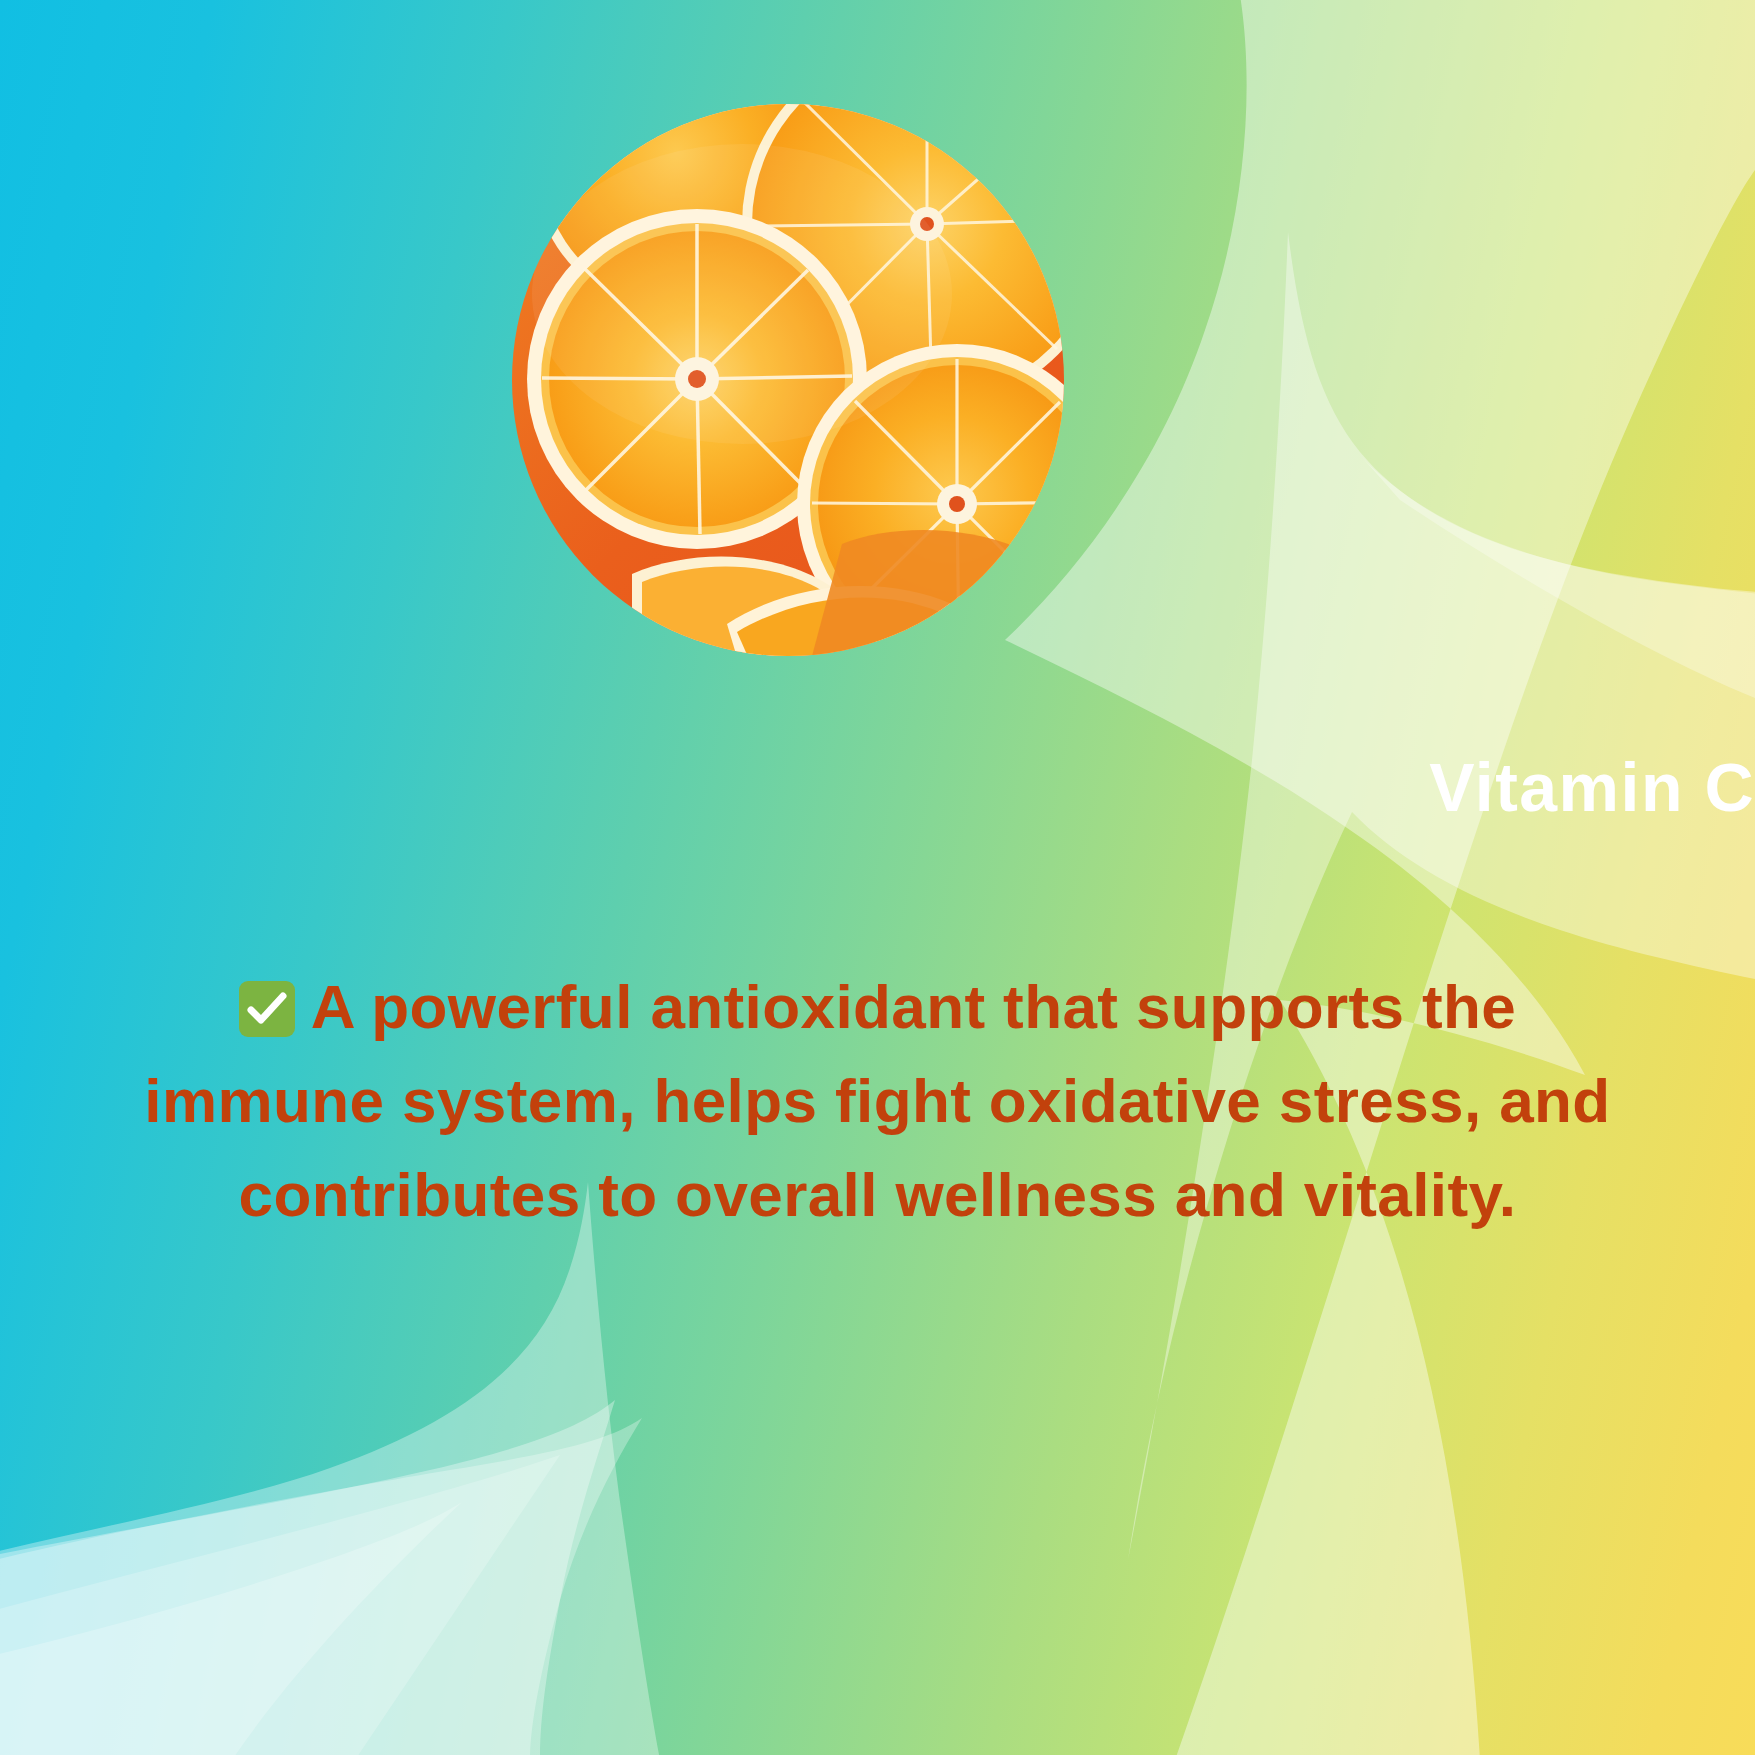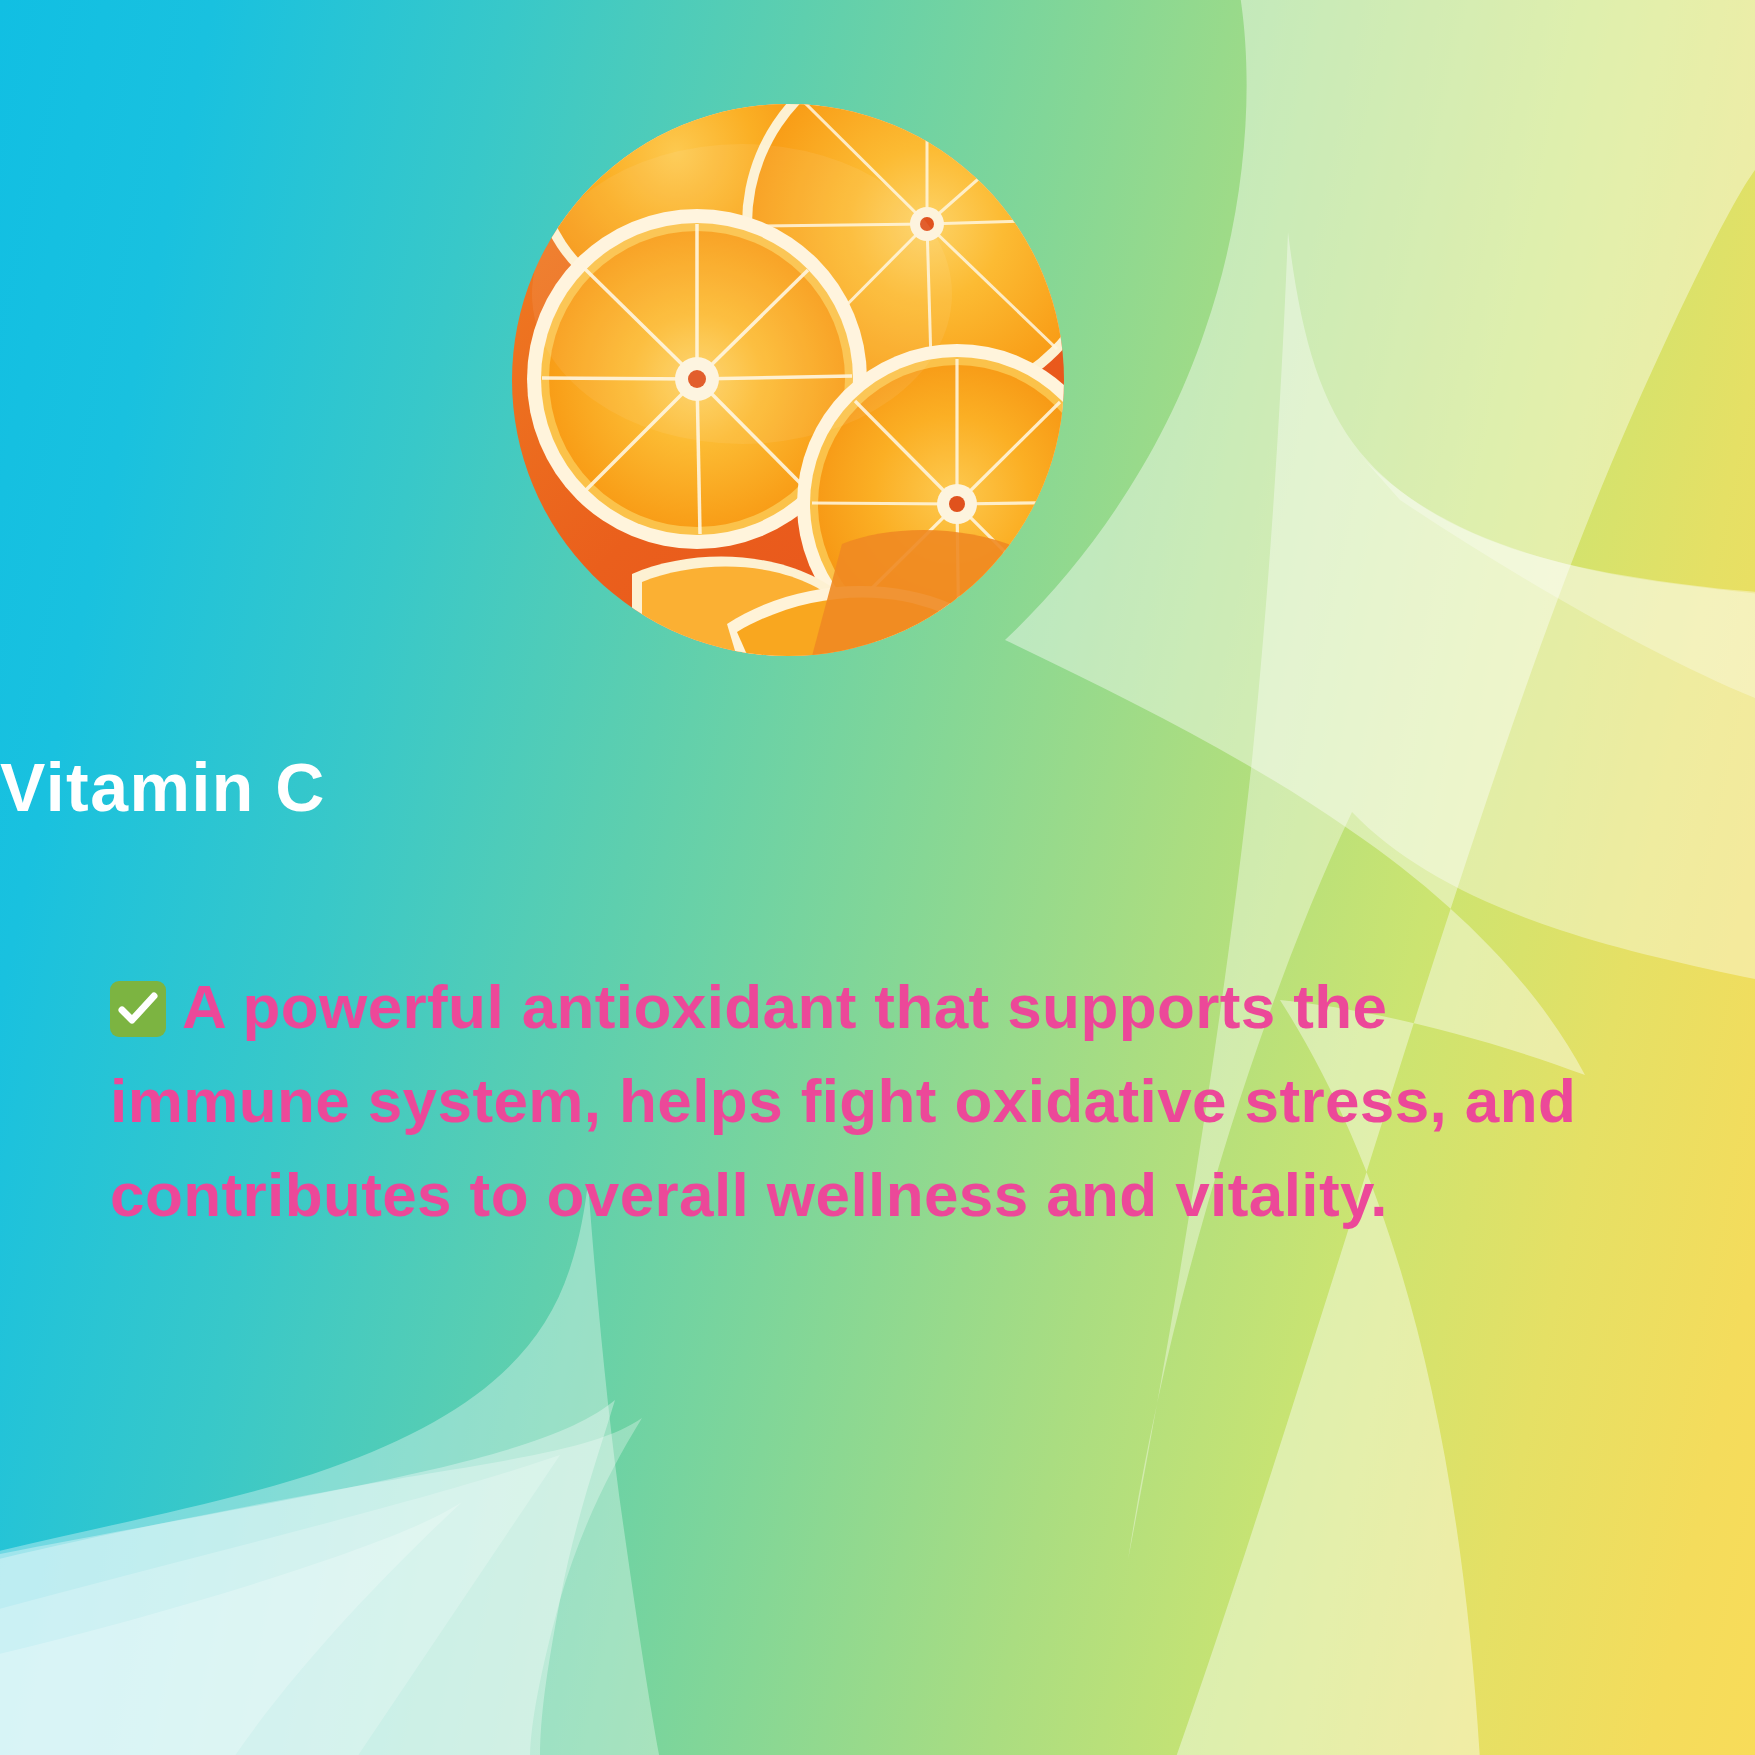--- a/index.html
+++ b/index.html
@@ -51,36 +51,36 @@
     overflow: hidden;
   }
   .hero-circle svg { display: block; width: 100%; height: 100%; }
 
   
   .title {
     position: absolute;
     left: 0;
     top: 742px;
     width: 1755px;
-    text-align: left;
+    text-align: right;
     color: #ffffff;
     font-size: 68px;
     font-weight: 700;
     letter-spacing: 1.5px;
     line-height: 1.35;
   }
 
   
   .body-block {
     position: absolute;
     left: 110px;
     top: 960px;
     width: 1535px;
-    text-align: left;
-    color: #ec4899;
+    text-align: center;
+    color: #c2410c;
     font-size: 62px;
     font-weight: 700;
     letter-spacing: 0.4px;
     line-height: 1.52;
   }
   .check-badge {
     display: inline-block;
     vertical-align: -9px;
     width: 56px;
     height: 56px;

